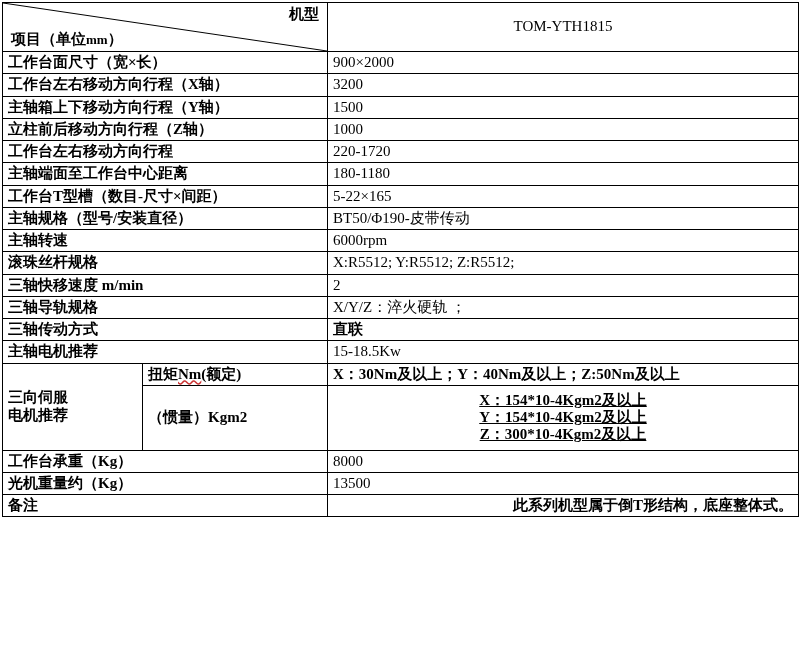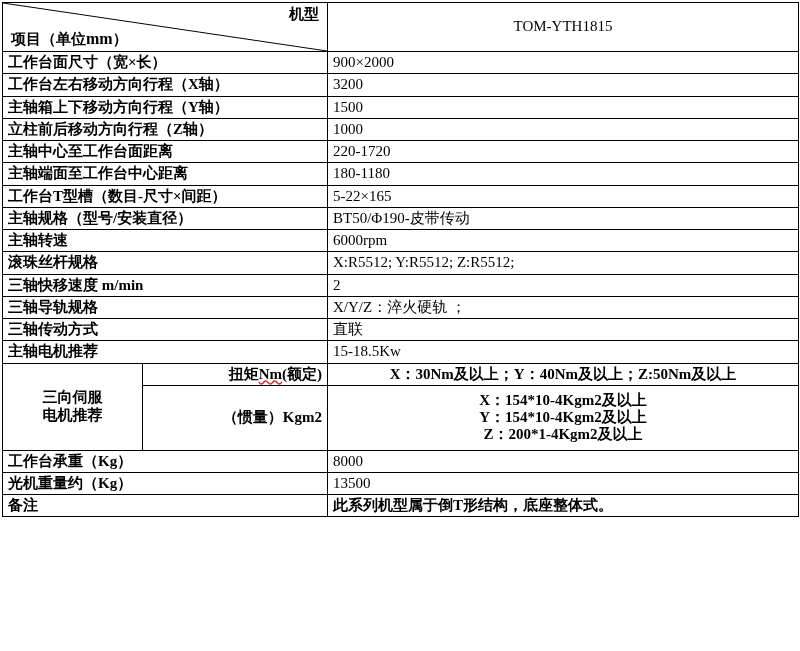--- a/index.html
+++ b/index.html
@@ -58,70 +58,70 @@
     font-weight: bold;
   }
   .hdr-cell .label-item {
     position: absolute;
     left: 8px;
     bottom: 3px;
     font-size: 15px;
     font-weight: bold;
   }
   .hdr-cell .label-item .unit {
-    font-size: 16px;
+    font-size: 13px;
   }
   .model-val {
     font-size: 15px;
     text-align: center;
   }
   .row-label {
     font-weight: bold;
     white-space: nowrap;
   }
   .val {
     font-size: 14px;
     font-family: "Liberation Serif", "DejaVu Serif", serif;
   }
   .val-bold {
     font-size: 15px;
-    font-weight: normal;
+    font-weight: bold;
   }
   .servo-label {
     font-weight: bold;
     font-size: 15px;
     line-height: 1.5;
     vertical-align: middle;
-    text-align: center;
   }
   .sub-label {
     font-weight: bold;
     font-size: 15px;
-    text-align: right;
+    text-align: left;
   }
   .sub-label .wavy {
     text-decoration: underline wavy #cc3333;
     text-decoration-skip-ink: none;
   }
   .center-val {
-    text-align: center;
     font-size: 14px;
     font-weight: bold;
   }
   .inertia-cell {
     text-align: center;
     font-size: 14px;
     font-weight: bold;
     line-height: 2.4;
     padding: 6px 0 !important;
+    text-decoration: underline;
   }
   .inertia-cell div { white-space: nowrap; }
   .note-val {
     font-size: 15px;
     font-weight: bold;
+    text-align: right;
   }
 </style>
 </head>
 <body>
 
 <div id="sheet">
   <table class="spec">
     <colgroup>
       <col class="c1">
         <col class="c2">
@@ -150,21 +150,21 @@
       </tr>
       <tr>
         <td class="row-label" colspan="2">主轴箱上下移动方向行程（Y轴）</td>
         <td class="val">1500</td>
       </tr>
       <tr>
         <td class="row-label" colspan="2">立柱前后移动方向行程（Z轴）</td>
         <td class="val">1000</td>
       </tr>
       <tr>
-        <td class="row-label" colspan="2">主轴中心至工作台面距离</td>
+        <td class="row-label" colspan="2">工作台左右移动方向行程</td>
         <td class="val">220-1720</td>
       </tr>
       <tr>
         <td class="row-label" colspan="2">主轴端面至工作台中心距离</td>
         <td class="val">180-1180</td>
       </tr>
       <tr>
         <td class="row-label" colspan="2">工作台T型槽（数目-尺寸×间距）</td>
         <td class="val">5-22×165</td>
       </tr>
@@ -203,21 +203,21 @@
           <div>电机推荐</div>
         </td>
         <td class="sub-label"><span>扭矩</span><span class="wavy">Nm</span><span>(额定)</span></td>
         <td class="center-val">X：30Nm及以上；Y：40Nm及以上；Z:50Nm及以上</td>
       </tr>
       <tr>
         <td class="sub-label">（惯量）Kgm2</td>
         <td class="inertia-cell">
           <div>X：154*10-4Kgm2及以上</div>
           <div>Y：154*10-4Kgm2及以上</div>
-          <div>Z：200*1-4Kgm2及以上</div>
+          <div>Z：300*10-4Kgm2及以上</div>
         </td>
       </tr>
 
       <tr>
         <td class="row-label" colspan="2">工作台承重（Kg）</td>
         <td class="val">8000</td>
       </tr>
       <tr>
         <td class="row-label" colspan="2">光机重量约（Kg）</td>
         <td class="val">13500</td>

